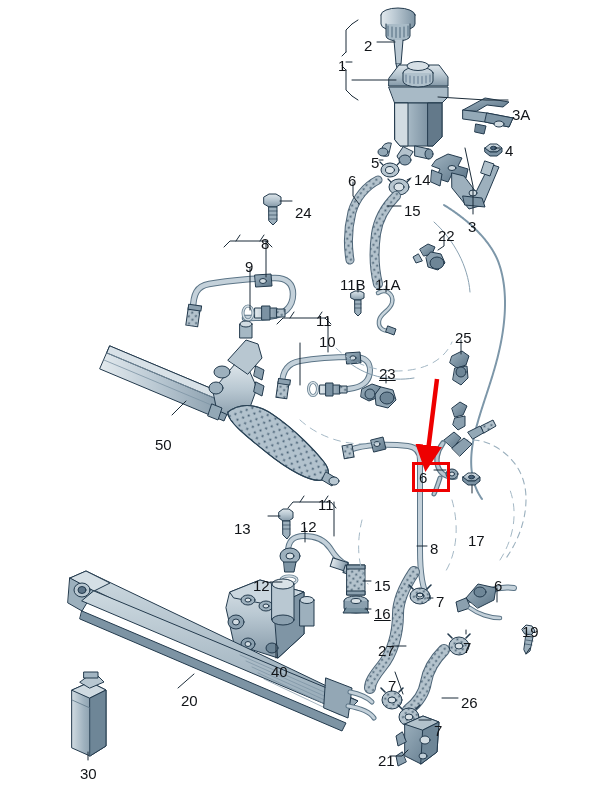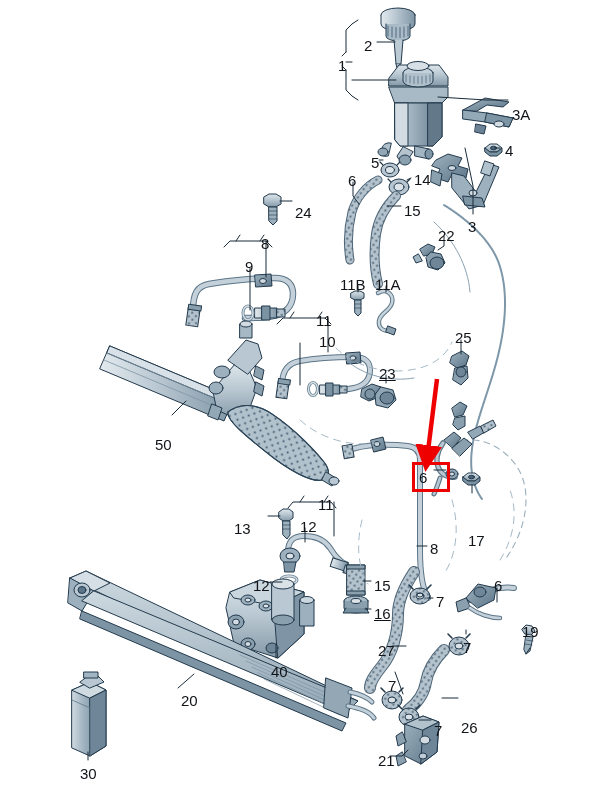--- a/index.html
+++ b/index.html
@@ -549,19 +549,19 @@
   <div class="lbl" style="left: 374px; top: 578px;">15</div>
   <div class="lbl" style="left: 374px; top: 606px; text-decoration: underline;">16</div>
   <div class="lbl" style="left: 271px; top: 664px;">40</div>
   <div class="lbl" style="left: 165px; top: 693px; margin-left: 16px;">20</div>
   <div class="lbl" style="left: 80px; top: 766px;">30</div>
   <div class="lbl" style="left: 378px; top: 643px;">27</div>
   <div class="lbl" style="left: 388px; top: 678px;">7</div>
   <div class="lbl" style="left: 436px; top: 594px;">7</div>
   <div class="lbl" style="left: 463px; top: 640px;">7</div>
   <div class="lbl" style="left: 434px; top: 723px;">7</div>
-  <div class="lbl" style="left: 461px; top: 720px;">26</div>
+  <div class="lbl" style="left: 461px; top: 695px;">26</div>
   <div class="lbl" style="left: 378px; top: 753px;">21</div>
   <div class="lbl" style="left: 494px; top: 578px;">6</div>
   <div class="lbl" style="left: 522px; top: 624px;">19</div>
   <div class="lbl" style="left: 419px; top: 470px;">6</div>
 
 </div>
 
 </body></html>

